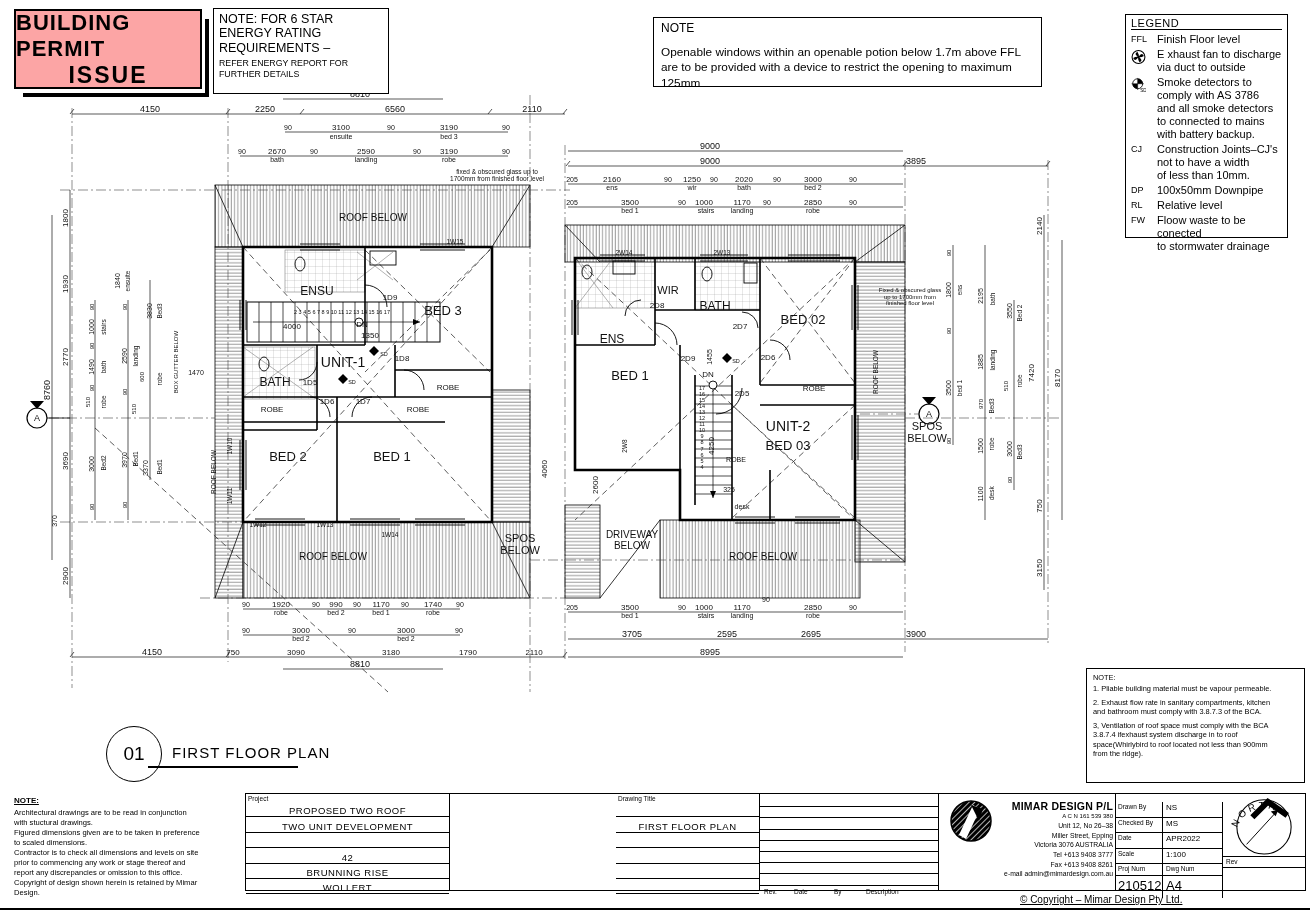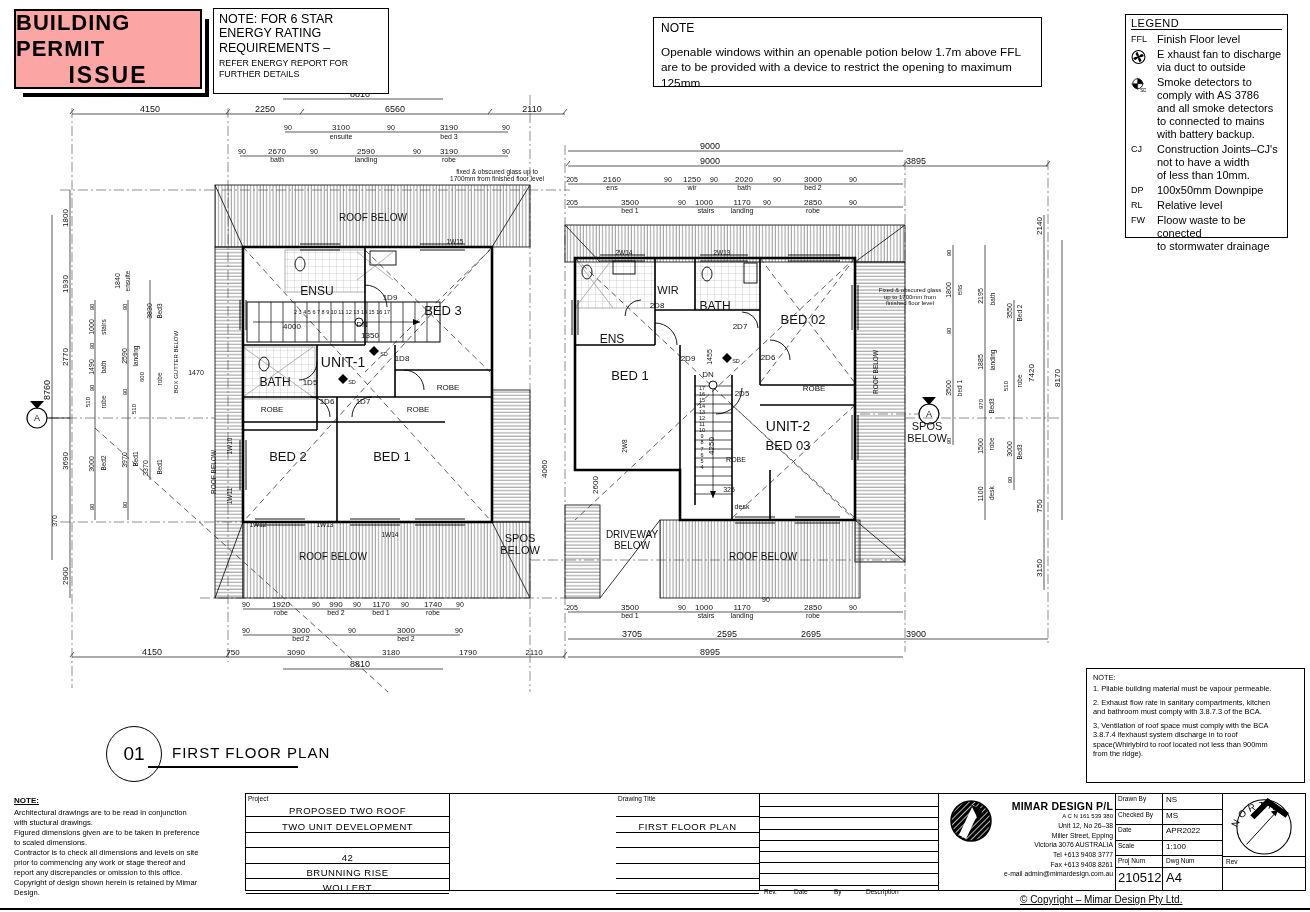--- a/index.html
+++ b/index.html
@@ -41,21 +41,21 @@
   .br-notes .t{margin-bottom:2px;}
   .br-notes .it{margin-bottom:4px;}
   
   .tblock{position:absolute;left:245px;top:793px;width:1061px;height:98px;border:1.5px solid #000;background:#fff;box-sizing:border-box;}
   .tb-col{position:absolute;top:0;height:100%;border-right:1px solid #000;box-sizing:border-box;}
   .tb-lab{position:absolute;left:2px;top:1px;font-size:6.5px;}
   .tb-rows{position:absolute;left:0;right:0;top:8px;}
   .tb-row{height:14.4px;border-bottom:1px solid #000;font-size:9.5px;display:flex;align-items:flex-end;justify-content:center;letter-spacing:.5px;}
   .rev-row{height:10.2px;border-bottom:1px solid #000;}
   .rev-head{display:flex;font-size:6.5px;padding-top:2px;}
-  .fields{position:absolute;left:870px;top:0;width:107px;height:100%;border-right:1px solid #000;box-sizing:border-box;}
+  .fields{position:absolute;left:870px;top:8px;width:107px;height:100%;border-right:1px solid #000;box-sizing:border-box;}
   .f-row{height:15.5px;border-bottom:1px solid #000;display:flex;box-sizing:border-box;}
   .f-lab{width:47px;border-right:1px solid #000;font-size:6.5px;padding:1px 2px;box-sizing:border-box;}
   .f-val{flex:1;font-size:8px;padding:1px 3px;}
   .f-head{height:11px;border-bottom:1px solid #000;display:flex;font-size:6.5px;}
   .f-big{height:22px;display:flex;font-size:13px;}
   .northcell{position:absolute;left:977px;top:0;width:82.5px;height:100%;box-sizing:border-box;}
   .north-svg{width:82px;height:62px;display:block;}
   .nc-rev{border-top:1px solid #000;height:11px;font-size:6.5px;padding:1px 3px;box-sizing:border-box;}
   .nc-empty{border-top:1px solid #000;height:23px;}
   .company{position:absolute;left:693px;top:0;width:177px;height:100%;border-right:1px solid #000;box-sizing:border-box;}

